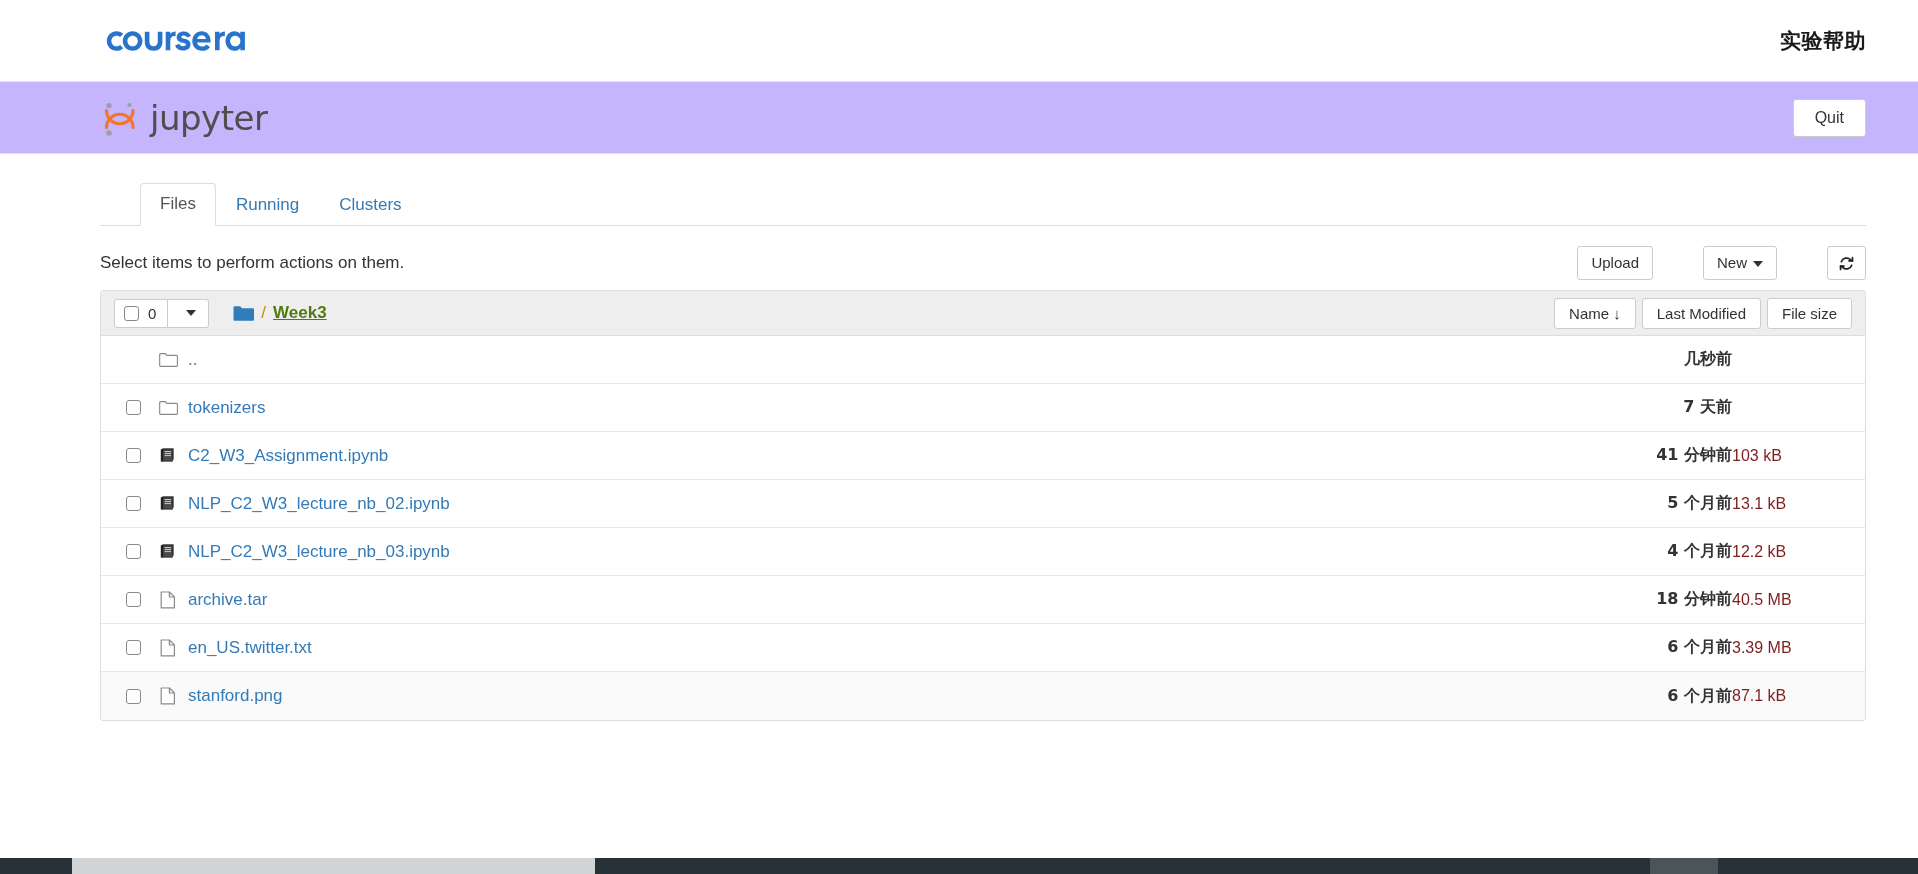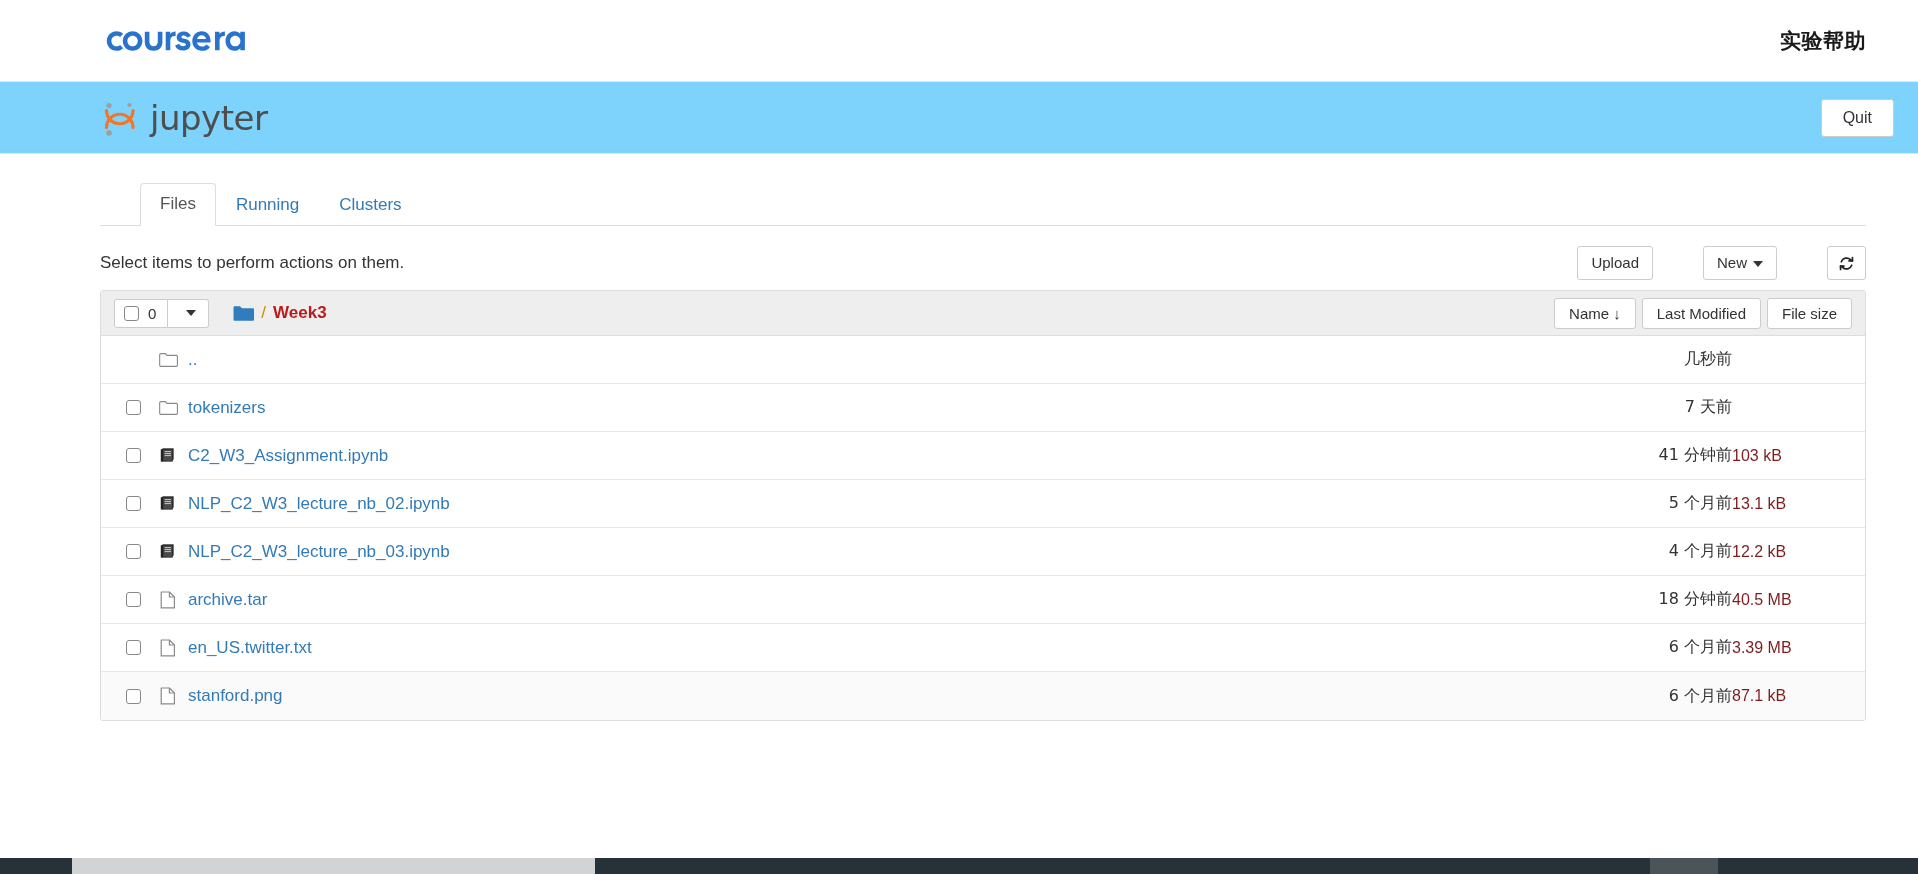--- a/index.html
+++ b/index.html
@@ -37,22 +37,22 @@
     color: #1a1a1a;
     letter-spacing: 0.5px;
   }
 
   
   .jupyter-bar {
     height: 72px;
     border-bottom: 1px solid #e5e5e5;
     display: flex;
     align-items: center;
-    padding: 0 24px 0 100px;
-    background: #7dd3fc;
+    padding: 0 52px 0 100px;
+    background: #c4b5fd;
   }
   .jupyter-logo {
     display: flex;
     align-items: center;
     gap: 8px;
   }
   .jupyter-word {
     font-size: 34px;
     color: #4e4e4e;
     font-family: "DejaVu Sans", sans-serif;
@@ -188,23 +188,24 @@
   }
   .breadcrumb {
     display: flex;
     align-items: center;
     margin-left: 24px;
     gap: 7px;
     font-size: 17px;
   }
   .bc-sep { color: #c79000; }
   .bc-link {
-    color: #b91c1c;
+    color: #4d7c0f;
     font-weight: 700;
     cursor: pointer;
+    text-decoration: underline;
   }
   .sort-group { display: flex; margin-left: auto; }
   .sort-btn {
     background: #fff;
     border: 1px solid #ccc;
     border-radius: 3px;
     padding: 6px 14px;
     font-size: 15px;
     color: #333;
     cursor: pointer;
@@ -246,20 +247,21 @@
   }
   .row-name.dotdot { color: #337ab7; font-size: 17px; }
   .row-spacer { flex: 1 1 auto; }
   .row-time {
     font-size: 16px;
     color: #333;
     text-align: right;
     width: 170px;
     flex: none;
     font-family: "DejaVu Sans", sans-serif;
+    font-weight: bold;
   }
   .row-size {
     font-size: 16px;
     color: #7f1d1d;
     text-align: left;
     width: 120px;
     flex: none;
     padding-right: 10px;
   }
 

